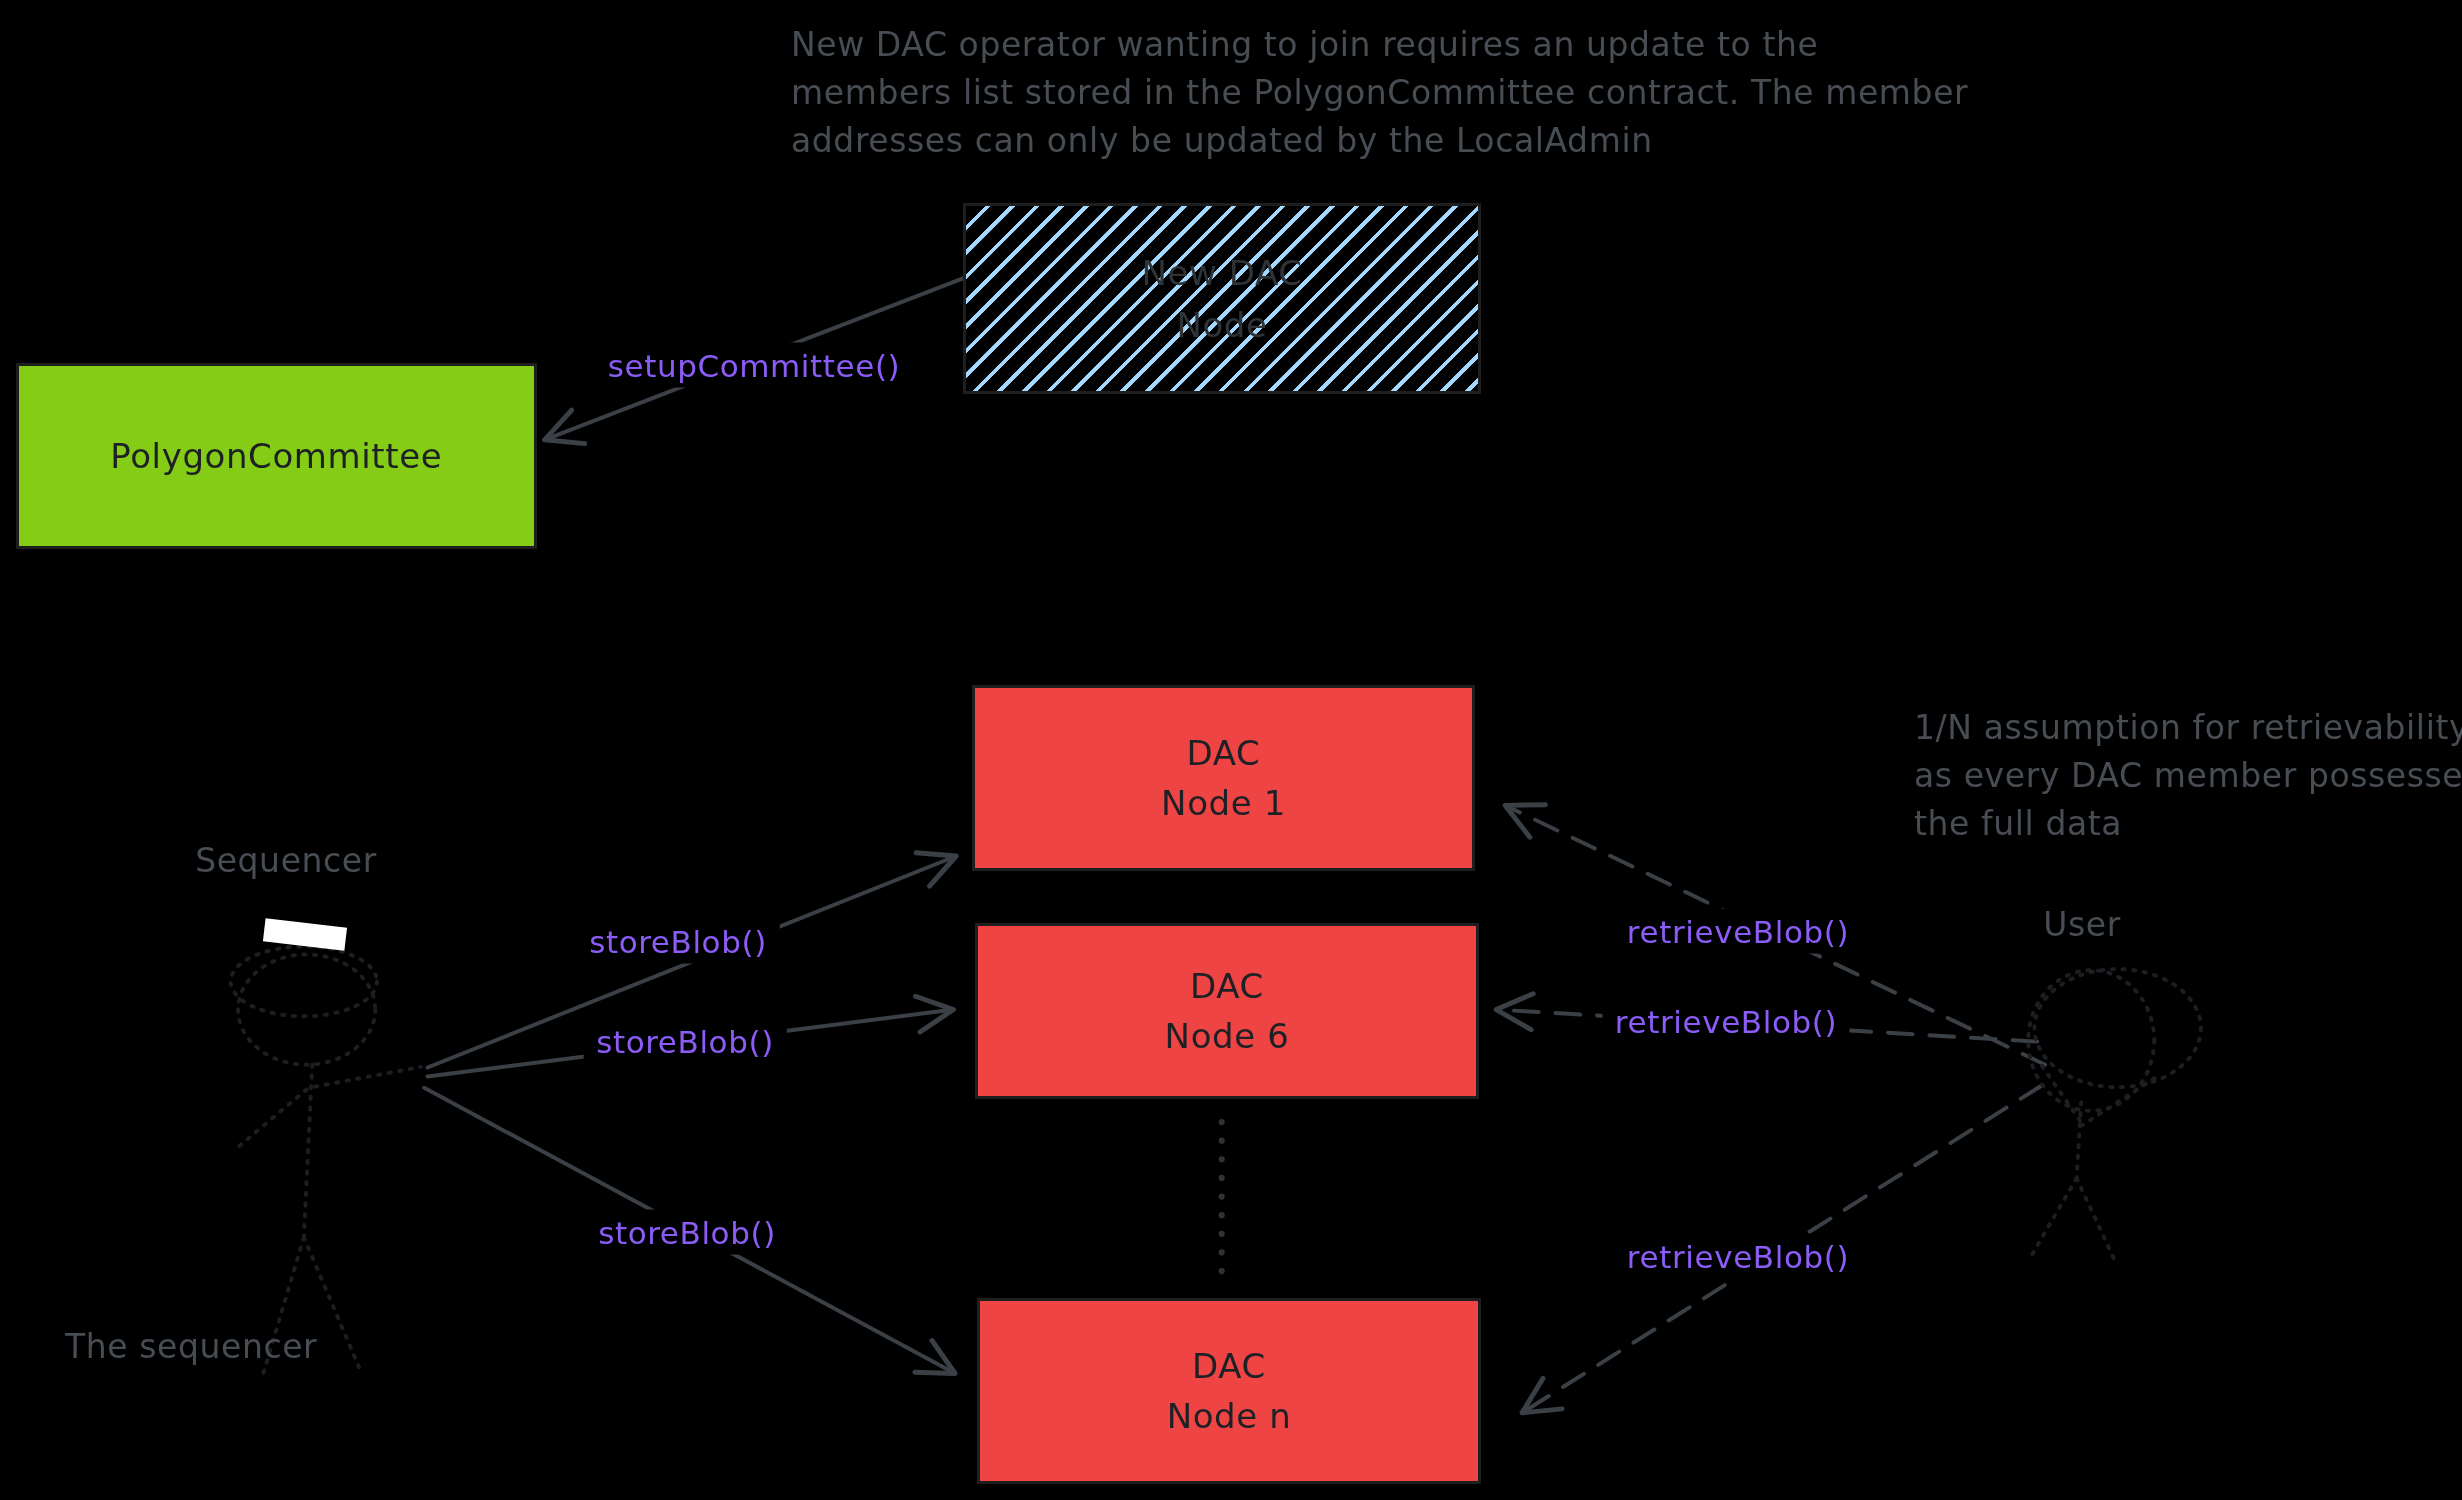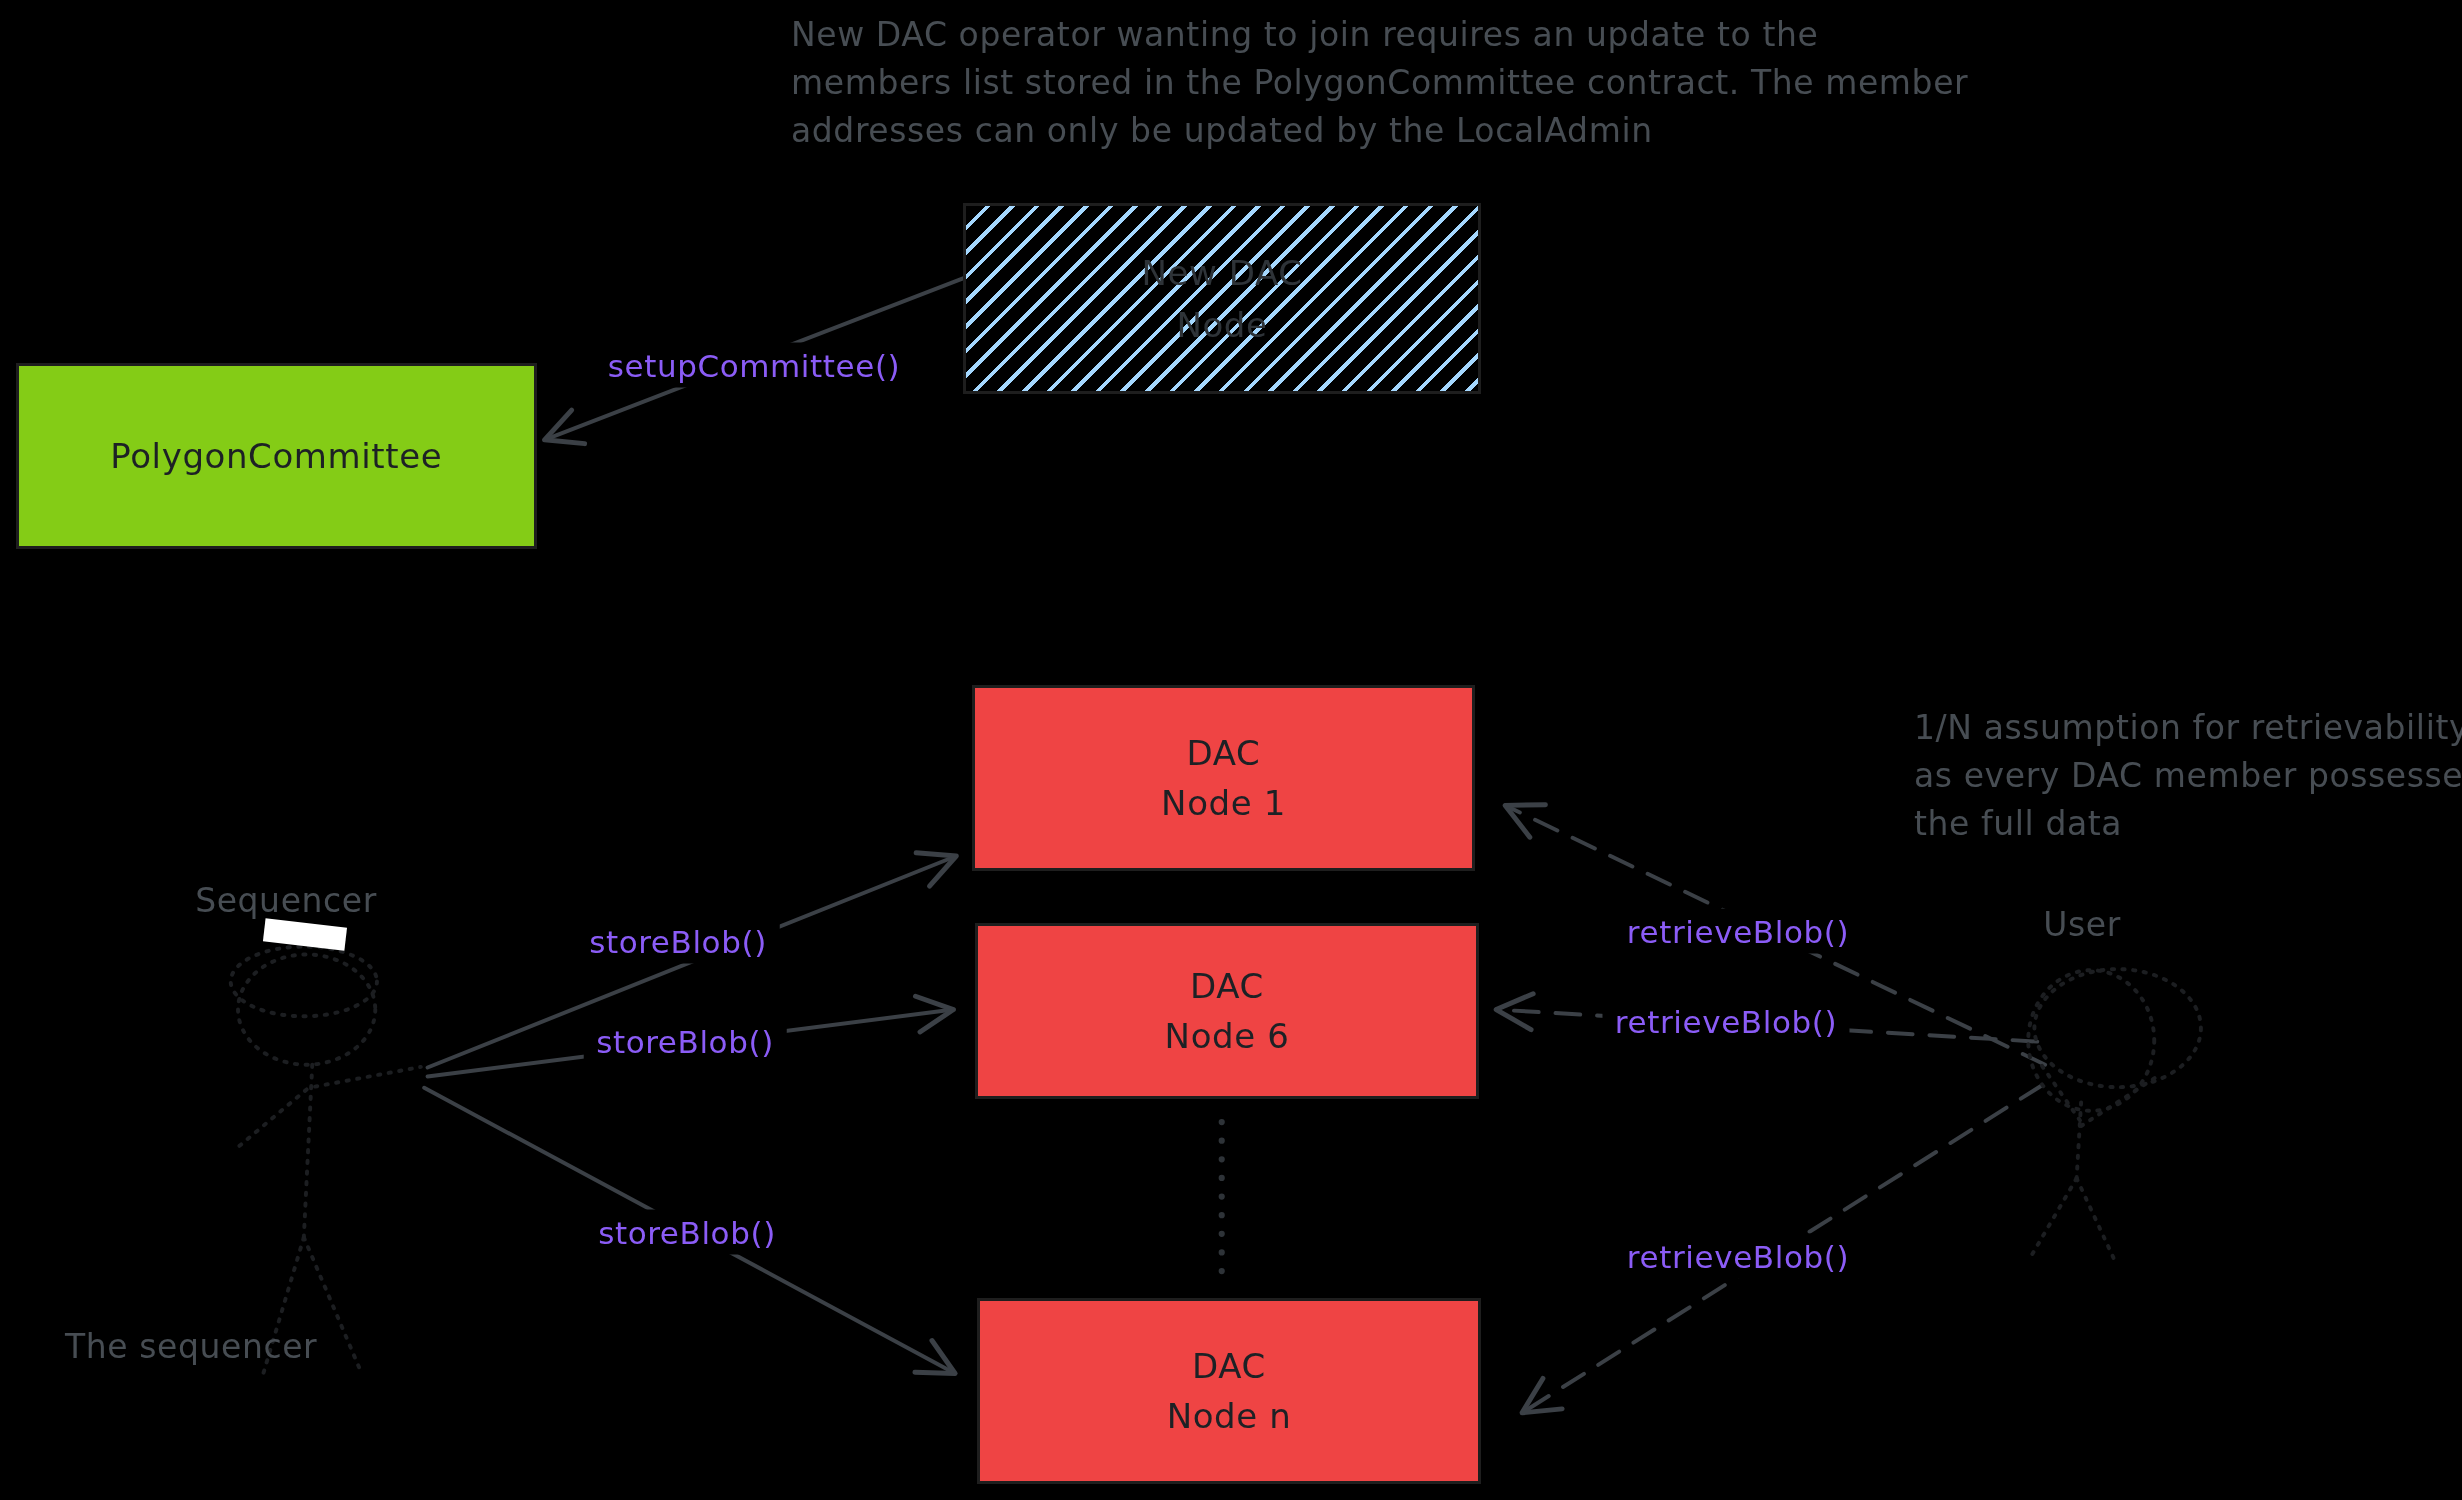--- a/index.html
+++ b/index.html
@@ -69,21 +69,21 @@
       <ellipse cx="3718" cy="1850" rx="112" ry="125"></ellipse>
       <ellipse cx="3765" cy="1828" rx="148" ry="105"></ellipse>
       <path d="M3700,1960 L3692,2095"></path>
       <path d="M3698,1992 L3624,1886"></path>
       <path d="M3700,2002 L3832,1916"></path>
       <path d="M3692,2095 L3612,2232"></path>
       <path d="M3692,2095 L3762,2246"></path>
     </g>
   </svg>
 
-  <div class="abs note" style="left:791px;top:11px;">
+  <div class="abs note" style="left:791px;top:21px;">
     <div>New DAC operator wanting to join requires an update to the</div>
     <div>members list stored in the PolygonCommittee contract. The member</div>
     <div>addresses can only be updated by the LocalAdmin</div>
   </div>
 
   <div class="abs box hatch" style="left:963px;top:203px;width:518px;height:191px;line-height:52px;">
     <div>New DAC</div>
     <div>Node</div>
   </div>
 
@@ -101,21 +101,21 @@
     <div>Node 6</div>
   </div>
 
   <div class="abs box blue" style="left:977px;top:1298px;width:504px;height:186px;">
     <div>DAC</div>
     <div>Node n</div>
   </div>
 
   <div class="abs white-card" style="left:264px;top:923px;width:82px;height:22.5px;"></div>
 
-  <div class="abs actor-label" style="left:286px;top:860px;margin-top:40px;">Sequencer</div>
+  <div class="abs actor-label" style="left:286px;top:860px;">Sequencer</div>
   <div class="abs actor-label" style="left:2082px;top:924px;">User</div>
 
   <div class="abs edge-label" style="left:754px;top:365px;">setupCommittee()</div>
   <div class="abs edge-label" style="left:678px;top:941px;">storeBlob()</div>
   <div class="abs edge-label" style="left:685px;top:1041px;">storeBlob()</div>
   <div class="abs edge-label" style="left:687px;top:1232px;">storeBlob()</div>
   <div class="abs edge-label" style="left:1738px;top:931px;">retrieveBlob()</div>
   <div class="abs edge-label" style="left:1726px;top:1021px;">retrieveBlob()</div>
   <div class="abs edge-label" style="left:1738px;top:1256px;">retrieveBlob()</div>
 

